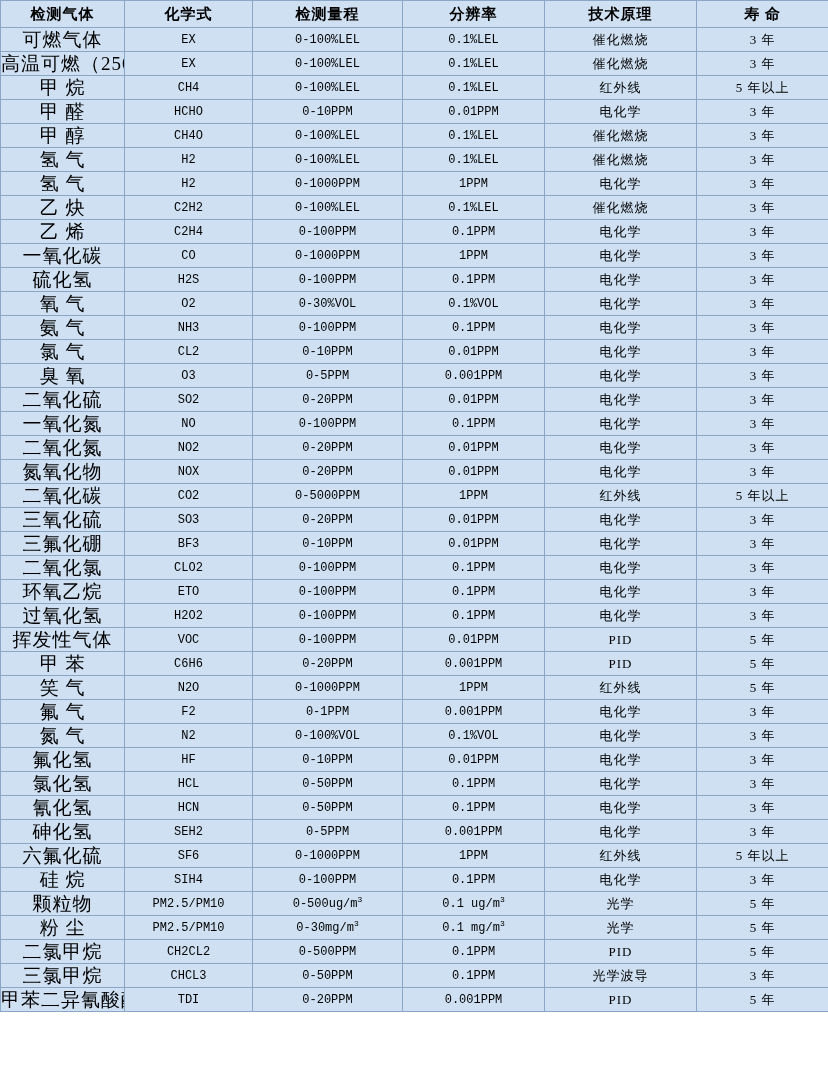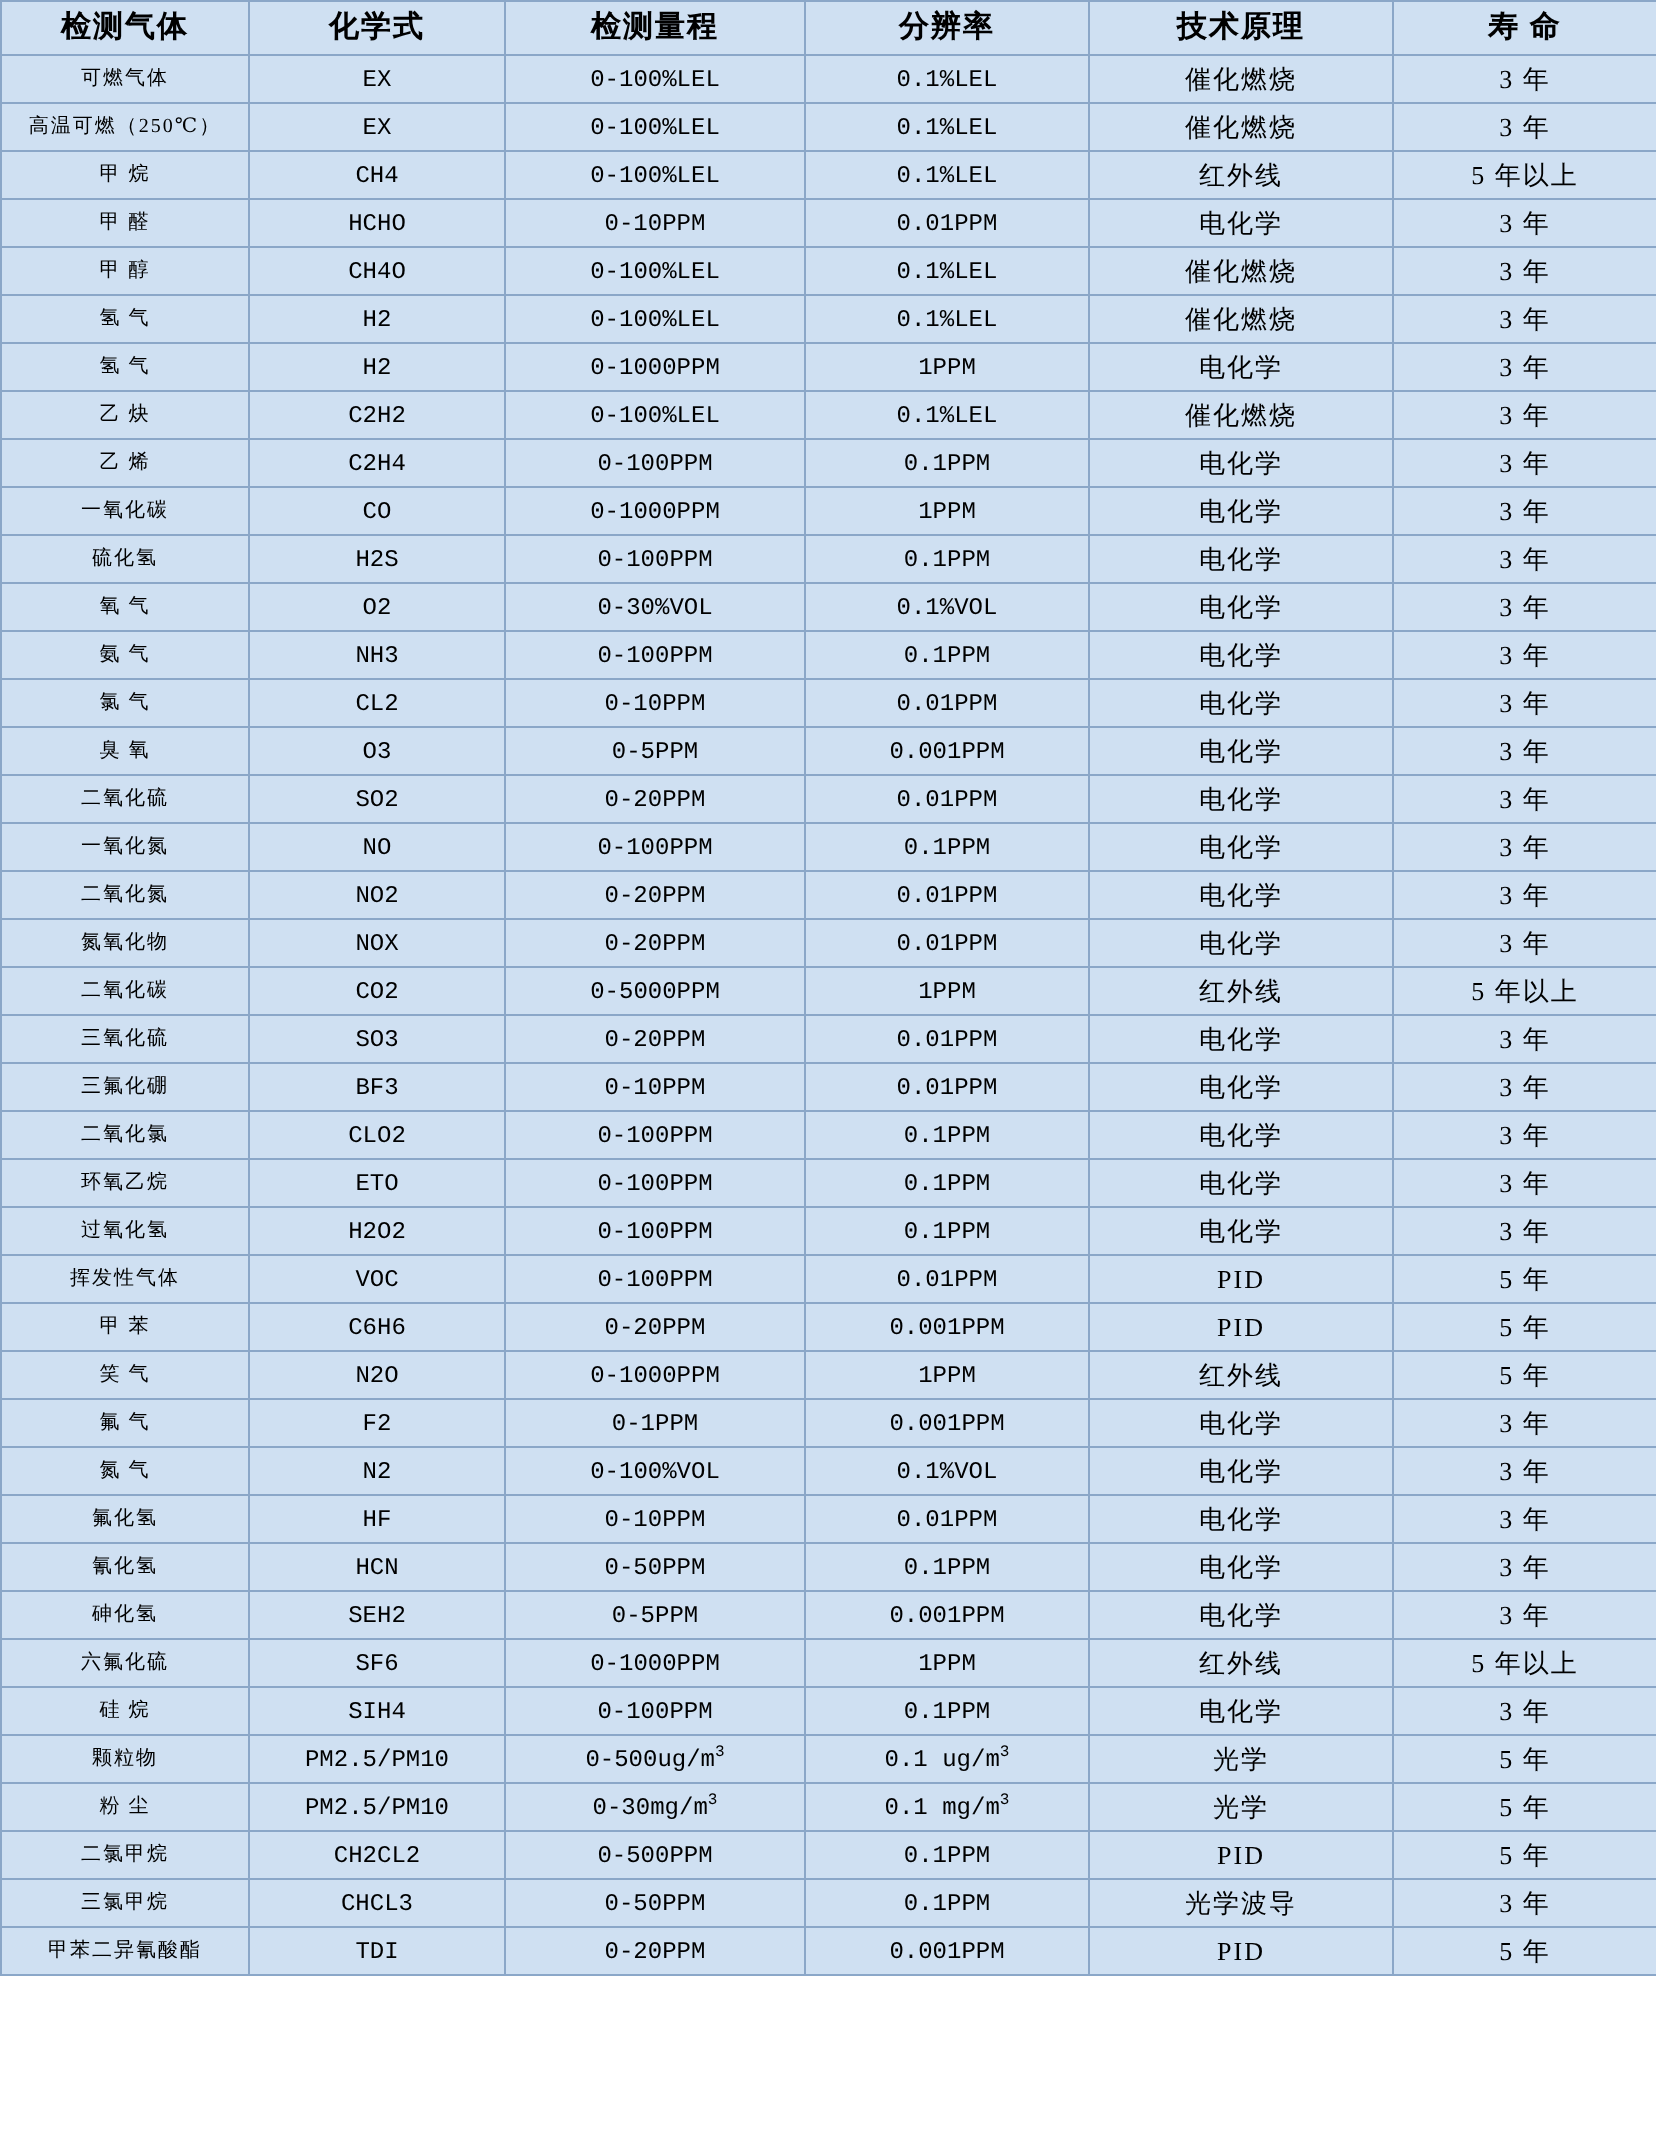--- a/index.html
+++ b/index.html
@@ -42,21 +42,21 @@
     height: 26px;
     line-height: 25px;
     letter-spacing: 1px;
     margin-left: 48px;
   }
   #gas-table tbody td {
     font-size: 13px;
     font-weight: normal;
   }
   #gas-table tbody td.name {
-    font-size: 10px;
+    font-size: 19px;
     letter-spacing: 1px;
     text-align: center;
   }
   #gas-table tbody td.formula,
   #gas-table tbody td.range,
   #gas-table tbody td.res {
     font-family: "Liberation Mono", "DejaVu Sans Mono", monospace;
     font-size: 12px;
     letter-spacing: 0px;
   }
@@ -336,20 +336,28 @@
       </tr>
       <tr>
         <td class="name">氟化氢</td>
         <td class="formula">HF</td>
         <td class="range">0-10PPM</td>
         <td class="res">0.01PPM</td>
         <td class="tech">电化学</td>
         <td class="life">3 年</td>
       </tr>
       <tr>
+        <td class="name">氯化氢</td>
+        <td class="formula">HCL</td>
+        <td class="range">0-50PPM</td>
+        <td class="res">0.1PPM</td>
+        <td class="tech">电化学</td>
+        <td class="life">3 年</td>
+      </tr>
+      <tr>
         <td class="name">氰化氢</td>
         <td class="formula">HCN</td>
         <td class="range">0-50PPM</td>
         <td class="res">0.1PPM</td>
         <td class="tech">电化学</td>
         <td class="life">3 年</td>
       </tr>
       <tr>
         <td class="name">砷化氢</td>
         <td class="formula">SEH2</td>

